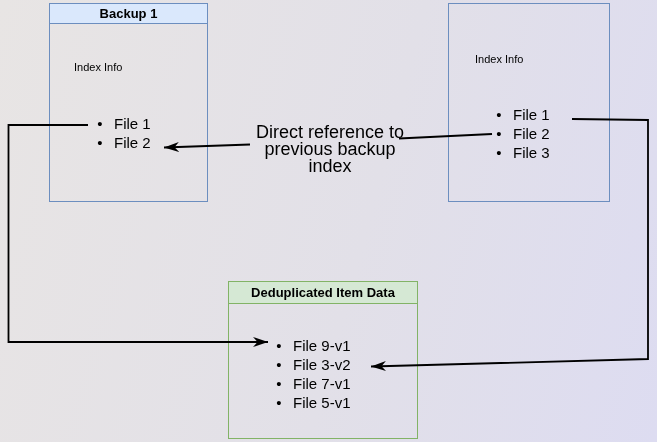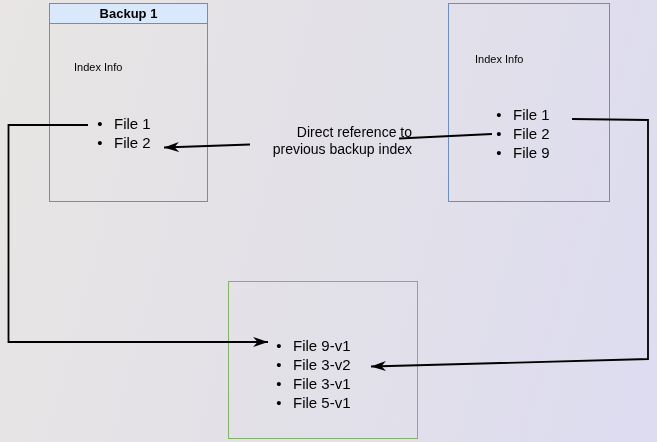--- a/index.html
+++ b/index.html
@@ -53,22 +53,22 @@
   .arrow-layer {
     position: absolute;
     left: 0; top: 0;
     z-index: 5;
     pointer-events: none;
   }
   .edge-label {
     position: absolute;
     left: 248px; top: 124px;
     width: 164px;
-    text-align: right;
-    font-size: 14px;
+    text-align: center;
+    font-size: 18px;
     line-height: 17px;
     z-index: 6;
   }
   .z1 { z-index: 1; }
 </style>
 </head>
 <body>
 
 <div class="canvas">
 
@@ -93,38 +93,39 @@
       <div class="item">
         <span class="bullet">•</span>
         <span>File 1</span>
       </div>
       <div class="item">
         <span class="bullet">•</span>
         <span>File 2</span>
       </div>
       <div class="item">
         <span class="bullet">•</span>
-        <span>File 9</span>
+        <span>File 3</span>
       </div>
     </div>
   </div>
 
   <div class="node green z1" style="left:228px; top:281px; width:190px; height:158px;">
+    <div class="node-header">Deduplicated Item Data</div>
     <div class="list" style="left:44px; top:54px;">
       <div class="item">
         <span class="bullet">•</span>
         <span>File 9-v1</span>
       </div>
       <div class="item">
         <span class="bullet">•</span>
         <span>File 3-v2</span>
       </div>
       <div class="item">
         <span class="bullet">•</span>
-        <span>File 3-v1</span>
+        <span>File 7-v1</span>
       </div>
       <div class="item">
         <span class="bullet">•</span>
         <span>File 5-v1</span>
       </div>
     </div>
   </div>
 
   <div class="edge-label">Direct reference to previous backup index</div>
 

